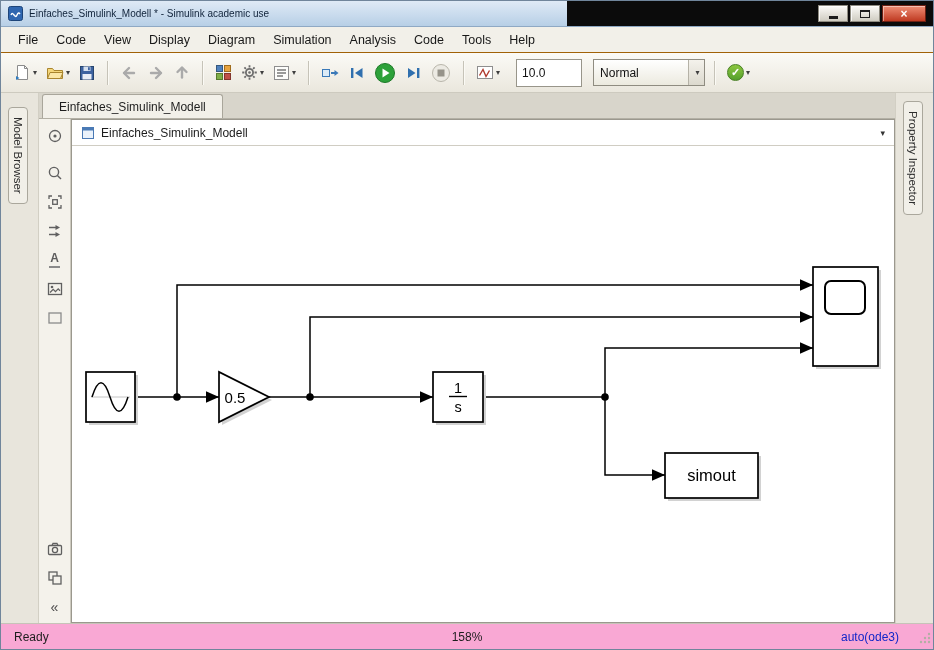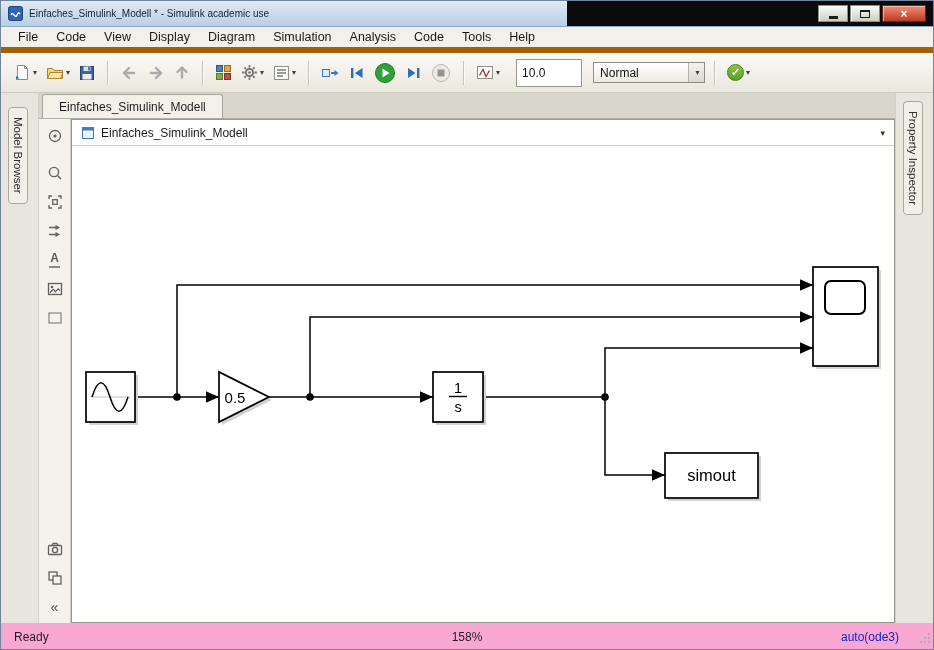--- a/index.html
+++ b/index.html
@@ -16,33 +16,33 @@
   .capbtns { position:absolute; right:7px; top:4px; display:flex; gap:2px; z-index:3; }
   .capbtn { width:30px; height:17px; border:1px solid #8f8c81; background:linear-gradient(#fcfbf8,#cfccc1);
     display:flex; align-items:center; justify-content:center; box-shadow:inset 1px 1px 0 rgba(255,255,255,.8); }
   .capbtn.close { width:44px; background:linear-gradient(#ef8e75,#bf3a22); border-color:#6e2013;
     color:#fff; font-weight:bold; font-size:12px; line-height:1; box-shadow:inset 1px 1px 0 rgba(255,255,255,.45); }
   .min-glyph { width:9px; height:3px; background:#1c1c1c; margin-top:8px; }
   .max-glyph { width:10px; height:8px; border:1px solid #1c1c1c; border-top-width:2px; }
 
   
   .menubar { position:absolute; top:26px; left:0; width:100%; height:26px; background:#f2f0e9;
-    display:flex; align-items:center; padding-left:8px; border-bottom:6px solid #a16207; }
+    display:flex; align-items:center; padding-left:8px; border-bottom:1px solid #a16207; }
   .menu-item { padding:4px 9px; font-size:12.5px; color:#181818; }
 
   
   .toolbar { position:absolute; top:52px; left:0; width:100%; height:40px;
     background:linear-gradient(#fbfaf6,#eae7dd); border-bottom:1px solid #cdcabf;
     display:flex; align-items:center; padding-left:10px; gap:3px; }
   .tbtn { height:26px; display:flex; align-items:center; justify-content:center; padding:0 3px; border-radius:3px; }
   .caret { font-size:8px; color:#3f3f3f; margin-left:2px; line-height:1; }
   .tsep { width:1px; height:24px; background:#c6c3b8; box-shadow:1px 0 0 #fbfaf5; margin:0 6px; }
   .stop-time { width:66px; height:28px; border:1px solid #98958a; font-size:12px; padding:0 5px;
     font-family:"Liberation Sans",sans-serif; background:#fff; color:#111; margin:0 8px 0 10px; }
-  .mode-select { width:112px; height:21px; border:1px solid #8f8c81; background:linear-gradient(#ffffff,#eceadf);
+  .mode-select { width:112px; height:27px; border:1px solid #8f8c81; background:linear-gradient(#ffffff,#eceadf);
     display:flex; align-items:center; font-size:12px; padding-left:6px; color:#111; }
   .sel-caret { margin-left:auto; width:16px; height:100%; border-left:1px solid #b5b2a7;
     display:flex; align-items:center; justify-content:center; background:linear-gradient(#f4f2ec,#dcd9ce); }
   .check-circle { width:17px; height:17px; border-radius:50%; background:linear-gradient(#8cc63f,#55a02c);
     border:1px solid #477f22; color:#fff; font-size:11px; font-weight:bold; display:flex; align-items:center; justify-content:center; }
 
   
   .tabrow { position:absolute; top:92px; left:38px; right:38px; height:26px; background:#d8d5cb;
     display:flex; align-items:flex-end; padding-left:3px; border-bottom:1px solid #b3b0a5; }
   .doc-tab { height:24px; background:#f2f0e9; border:1px solid #a9a69b; border-bottom:none;

